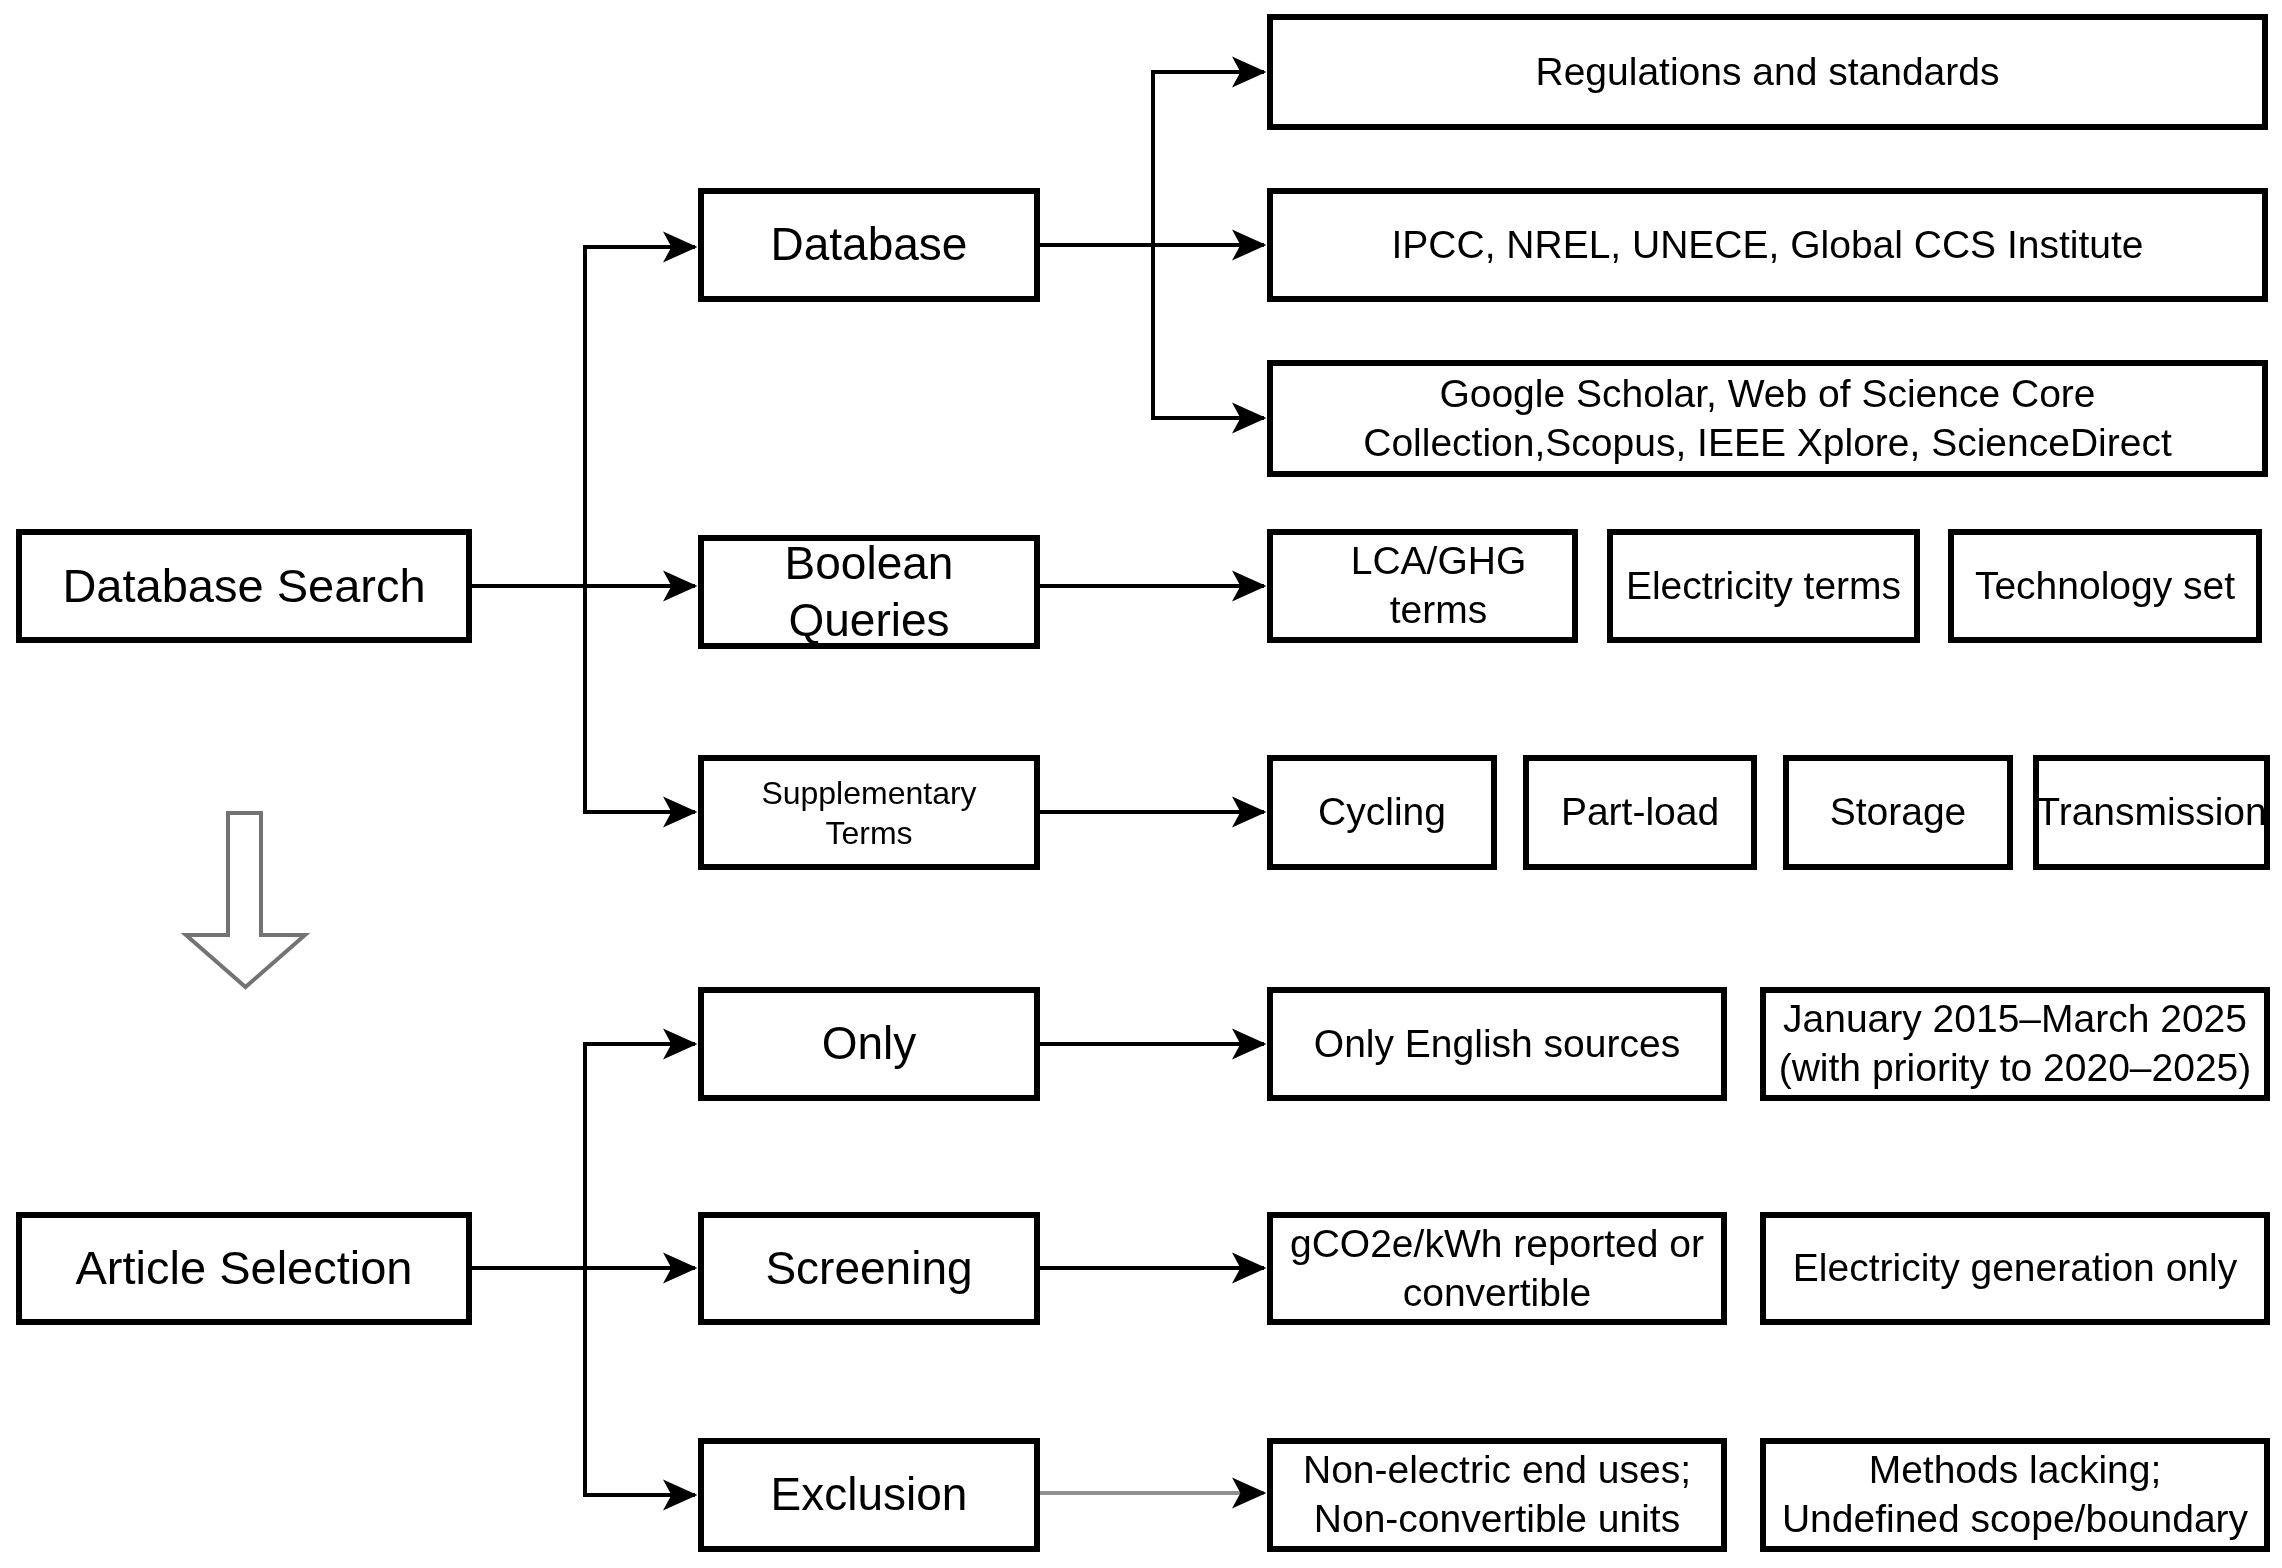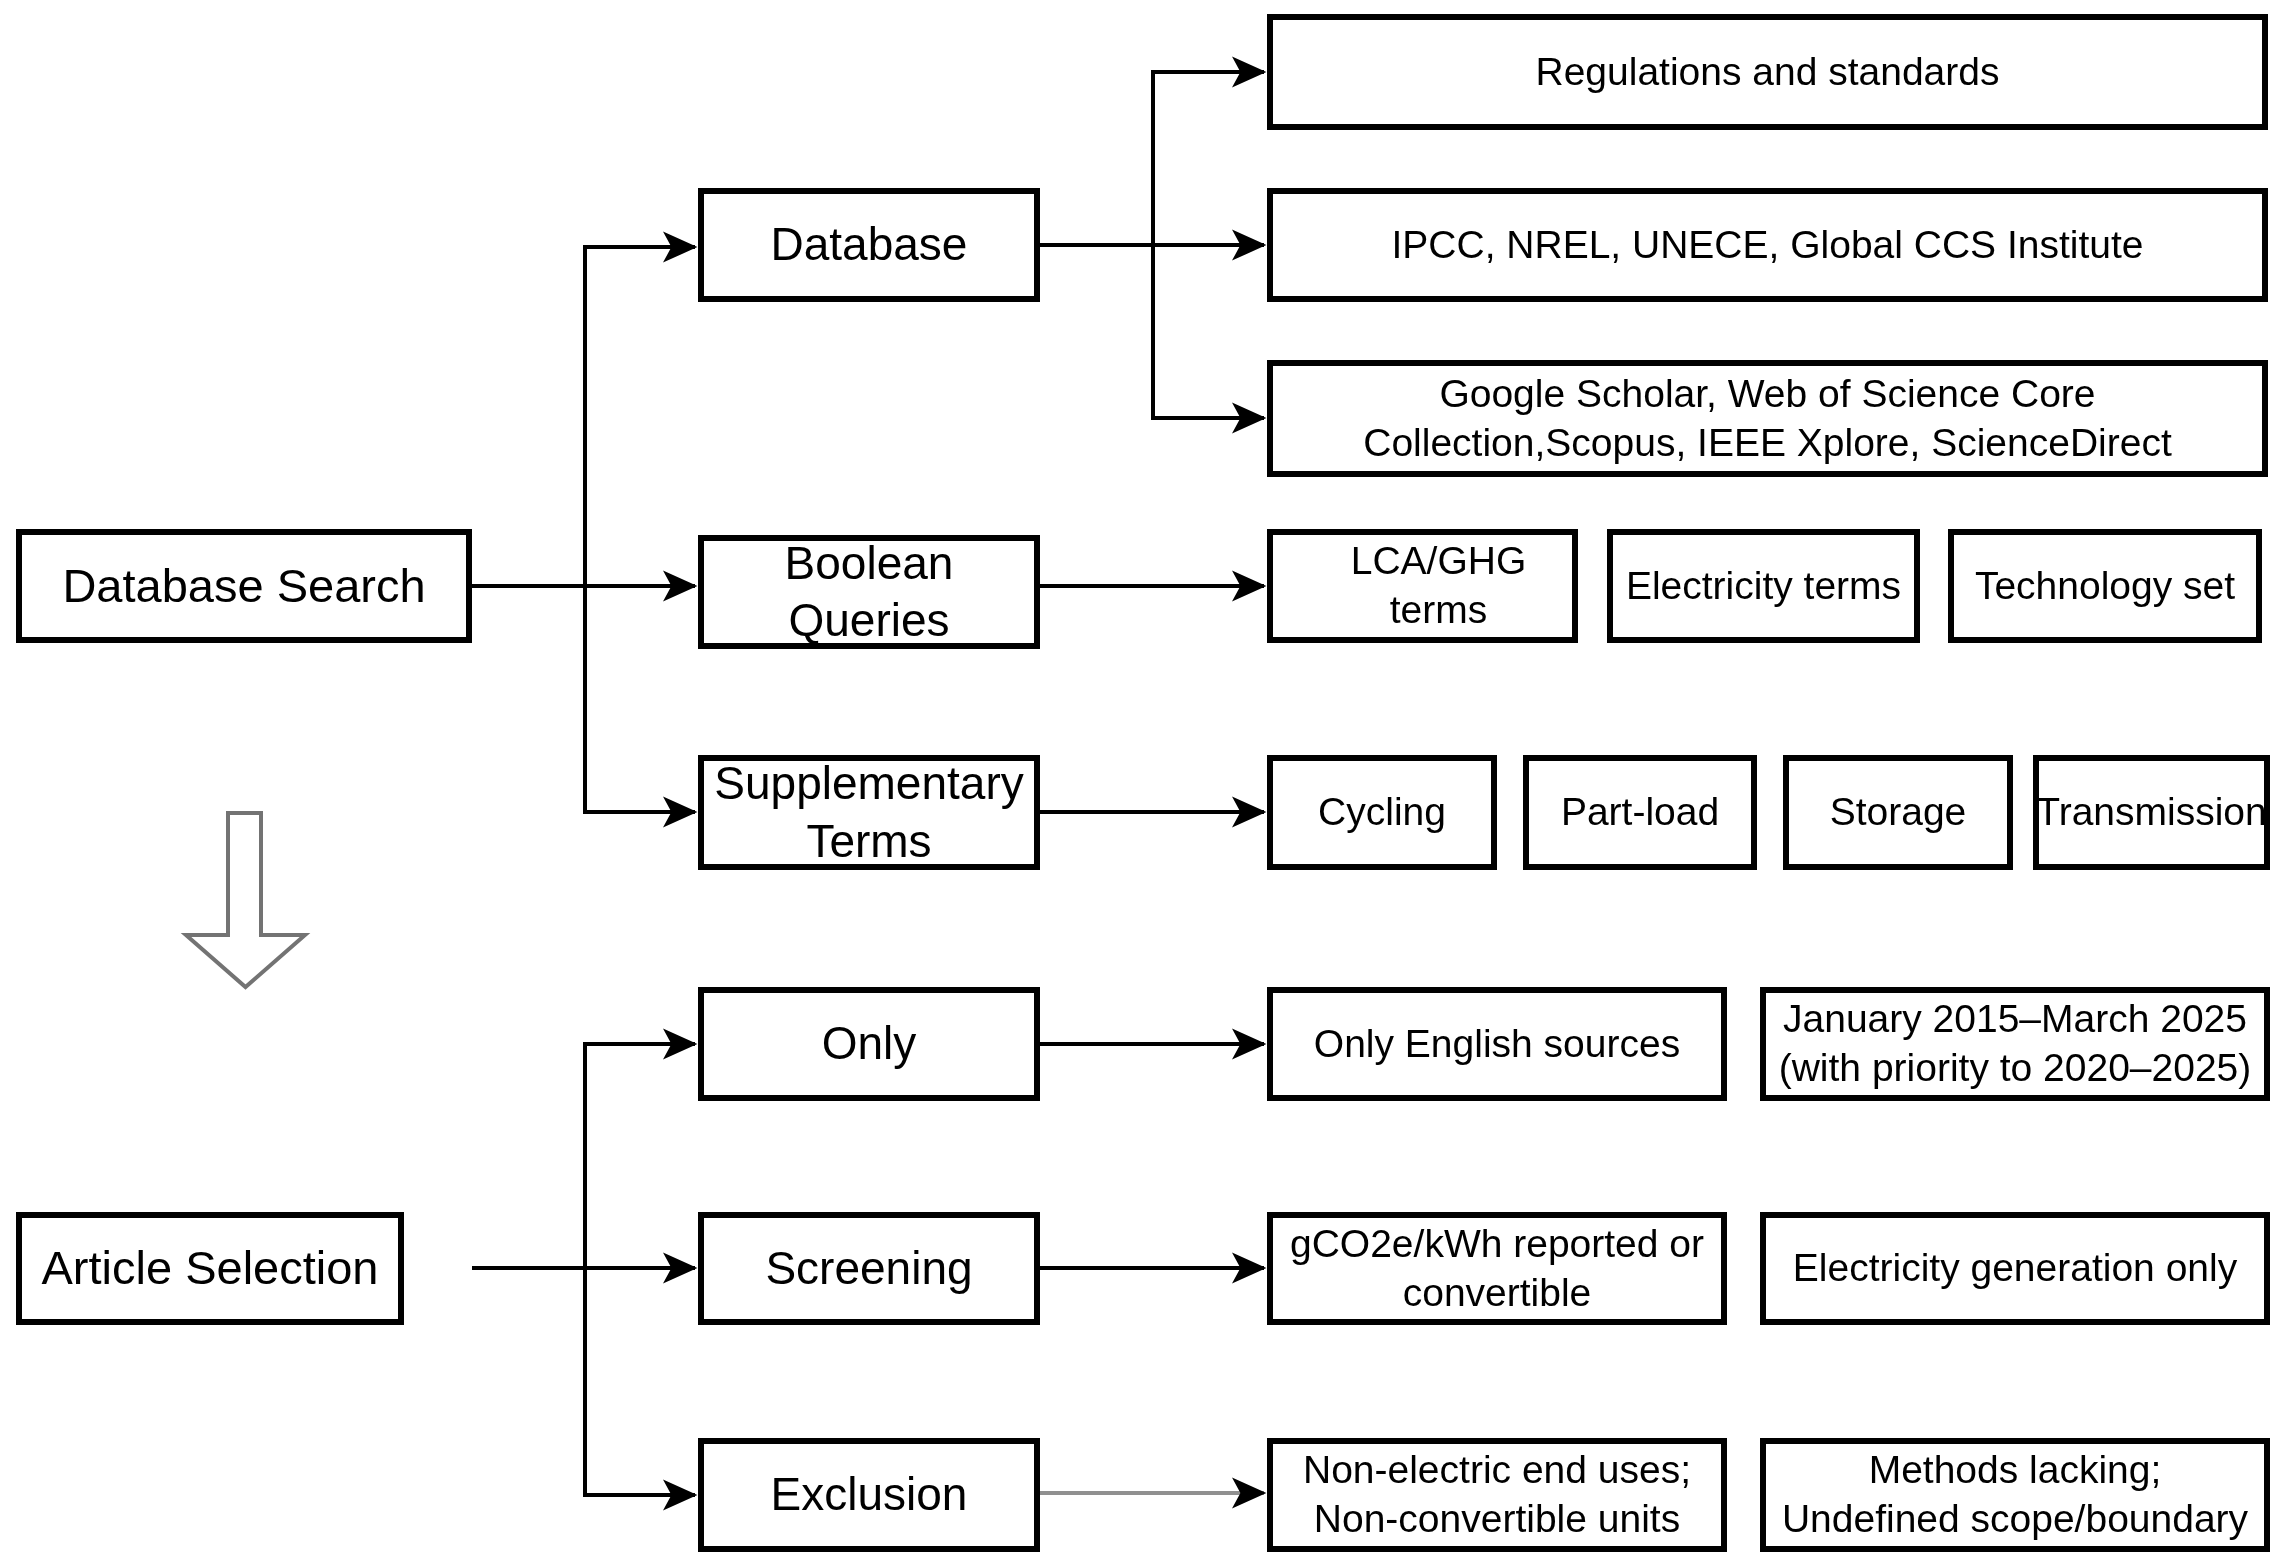--- a/index.html
+++ b/index.html
@@ -48,25 +48,25 @@
         <polyline points="585,1268 585,1044 695,1044" fill="none" stroke="#000000" stroke-width="4" marker-end="url(#ah)"></polyline>
         <polyline points="585,1268 585,1495 695,1495" fill="none" stroke="#000000" stroke-width="4" marker-end="url(#ah)"></polyline>
         <polyline points="1040,1044 1264,1044" fill="none" stroke="#000000" stroke-width="4" marker-end="url(#ah)"></polyline>
         <polyline points="1040,1268 1264,1268" fill="none" stroke="#000000" stroke-width="4" marker-end="url(#ah)"></polyline>
         <polyline points="1040,1493 1264,1493" fill="none" stroke="#909090" stroke-width="4" marker-end="url(#ah)"></polyline>
       </g>
     <polygon id="down-arrow" fill="#ffffff" stroke-width="4" stroke-linejoin="miter" points="228,813 261,813 261,935 305,935 245.5,987 186,935 228,935" stroke="#737373"></polygon>
   </svg>
   <div id="node-layer">
       <div class="node" style="left: 16px; top: 529px; width: 456px; height: 114px; font-size: 47px; border-color: rgb(0, 0, 0);">Database Search</div>
-      <div class="node" style="left: 16px; top: 1212px; width: 388px; height: 113px; font-size: 47px; border-color: rgb(0, 0, 0);">Article Selection</div>
+      <div class="node" style="left: 16px; top: 1212px; width: 456px; height: 113px; font-size: 47px; border-color: rgb(0, 0, 0);">Article Selection</div>
       <div class="node" style="left: 698px; top: 188px; width: 342px; height: 114px; font-size: 46px; border-color: rgb(0, 0, 0);">Database</div>
       <div class="node" style="left: 698px; top: 529px; width: 342px; height: 114px; font-size: 46px; border-color: rgb(0, 0, 0); margin-top: 6px;">Boolean
 Queries</div>
-      <div class="node" style="left: 698px; top: 755px; width: 342px; height: 115px; font-size: 46px; border-color: rgb(0, 0, 0);">Supplementary
+      <div class="node" style="left: 698px; top: 755px; width: 342px; height: 115px; font-size: 32px; border-color: rgb(0, 0, 0);">Supplementary
 Terms</div>
       <div class="node" style="left: 698px; top: 987px; width: 342px; height: 114px; font-size: 46px; border-color: rgb(0, 0, 0);">Only</div>
       <div class="node" style="left: 698px; top: 1212px; width: 342px; height: 113px; font-size: 46px; border-color: rgb(0, 0, 0);">Screening</div>
       <div class="node" style="left: 698px; top: 1438px; width: 342px; height: 114px; font-size: 46px; border-color: rgb(0, 0, 0);">Exclusion</div>
       <div class="node" style="left: 1267px; top: 14px; width: 1001px; height: 116px; font-size: 39px; border-color: rgb(0, 0, 0);">Regulations and standards</div>
       <div class="node" style="left: 1267px; top: 188px; width: 1001px; height: 114px; font-size: 39px; border-color: rgb(0, 0, 0);">IPCC, NREL, UNECE, Global CCS Institute</div>
       <div class="node" style="left: 1267px; top: 360px; width: 1001px; height: 117px; font-size: 39px; border-color: rgb(0, 0, 0);">Google Scholar, Web of Science Core
 Collection,Scopus, IEEE Xplore, ScienceDirect</div>
       <div class="node" style="left: 1267px; top: 529px; width: 311px; height: 114px; font-size: 39px; border-color: rgb(0, 0, 0); padding-left: 32px;">LCA/GHG terms</div>
       <div class="node" style="left: 1607px; top: 529px; width: 313px; height: 114px; font-size: 39px; border-color: rgb(0, 0, 0);">Electricity terms</div>

